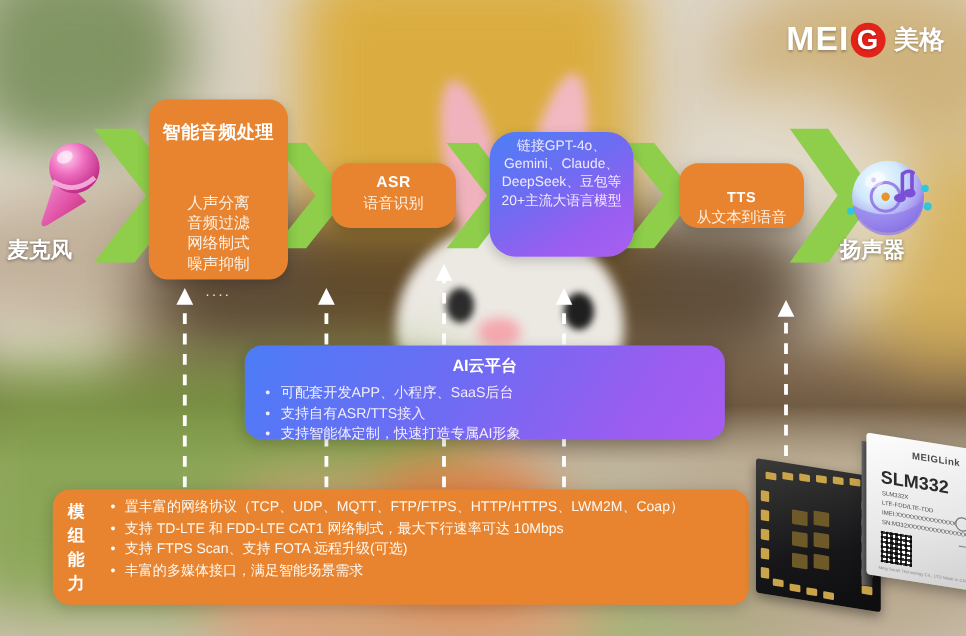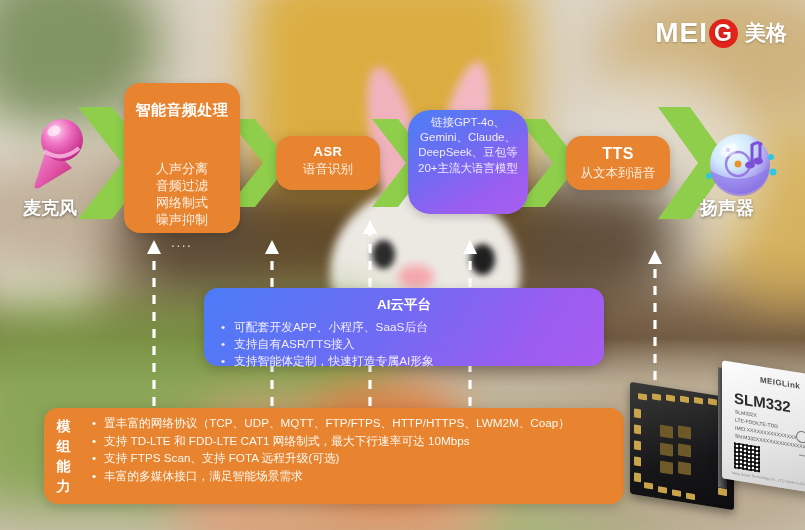--- a/index.html
+++ b/index.html
@@ -59,21 +59,21 @@
   #card-asr{left:276px;top:136px;width:104px;height:54px;background:#e8842f;}
   #card-asr .title{font-size:13px;margin-top:8px;}
   #card-asr .lines{font-size:12.5px;margin-top:2px;color:#fdf0e4;}
 
   #card-cloud{left:408px;top:110px;width:120px;height:104px;border-radius:22px;
      background:linear-gradient(150deg,#4d7ff6 0%,#6d6cf2 40%,#9a5ef0 75%,#a95ef1 100%);}
   #card-cloud .title{font-size:13.5px;margin-top:10px;}
   #card-cloud .lines{font-size:11.5px;margin-top:5px;color:#f0eaff;padding:0 3px;}
 
   #card-tts{left:566px;top:136px;width:104px;height:54px;background:#e8842f;}
-  #card-tts .title{font-size:16px;margin-top:9px;}
+  #card-tts .title{font-size:12px;margin-top:21px;}
   #card-tts .lines{font-size:12.5px;margin-top:2px;color:#fdf0e4;}
 
   
   #card-platform{position:absolute;left:204px;top:288px;width:400px;height:78px;border-radius:14px;
      background:linear-gradient(125deg,#4b7cf7 0%,#6f6bf3 45%,#9a5df0 80%,#a75cf0 100%);
      color:#fff;box-shadow:0 3px 12px rgba(0,0,0,.2);}
   #card-platform .title{text-align:center;font-weight:bold;font-size:13.5px;padding-top:8px;}
   #card-platform ul{margin:5px 0 0 0;padding:0 0 0 30px;list-style:none;}
   #card-platform li{font-size:11.8px;line-height:1.45;color:#f2ecff;position:relative;}
   #card-platform li::before{content:"\2022";position:absolute;left:-13px;color:#f2ecff;}
@@ -83,21 +83,21 @@
      background:#e8842f;box-shadow:0 3px 12px rgba(0,0,0,.18);display:flex;}
   #mod-label{width:40px;color:#fff;font-weight:bold;font-size:14px;line-height:1.42;
      text-align:center;padding-top:9px;letter-spacing:1px;}
   #card-module ul{margin:6px 0 0 0;padding:0 0 0 20px;list-style:none;flex:1;}
   #card-module li{font-size:11.7px;line-height:1.5;color:#fff8f1;position:relative;white-space:nowrap;}
   #card-module li::before{content:"\2022";position:absolute;left:-12px;color:#fff;}
 
   
   .endlabel{position:absolute;color:#fff;font-weight:bold;font-size:18px;
      text-shadow:0 1px 3px rgba(0,0,0,.45);}
-  #lbl-mic{left:23px;top:196px;}
+  #lbl-mic{left:6px;top:196px;}
   #lbl-spk{left:700px;top:196px;}
 
   .icon3d{position:absolute;}
 
   
   .darr{position:absolute;}
 
   
   #logo{position:absolute;right:18px;top:17px;display:flex;align-items:center;gap:7px;}
   #logo .meig{font-size:28px;font-weight:bold;color:#fff;letter-spacing:1px;

